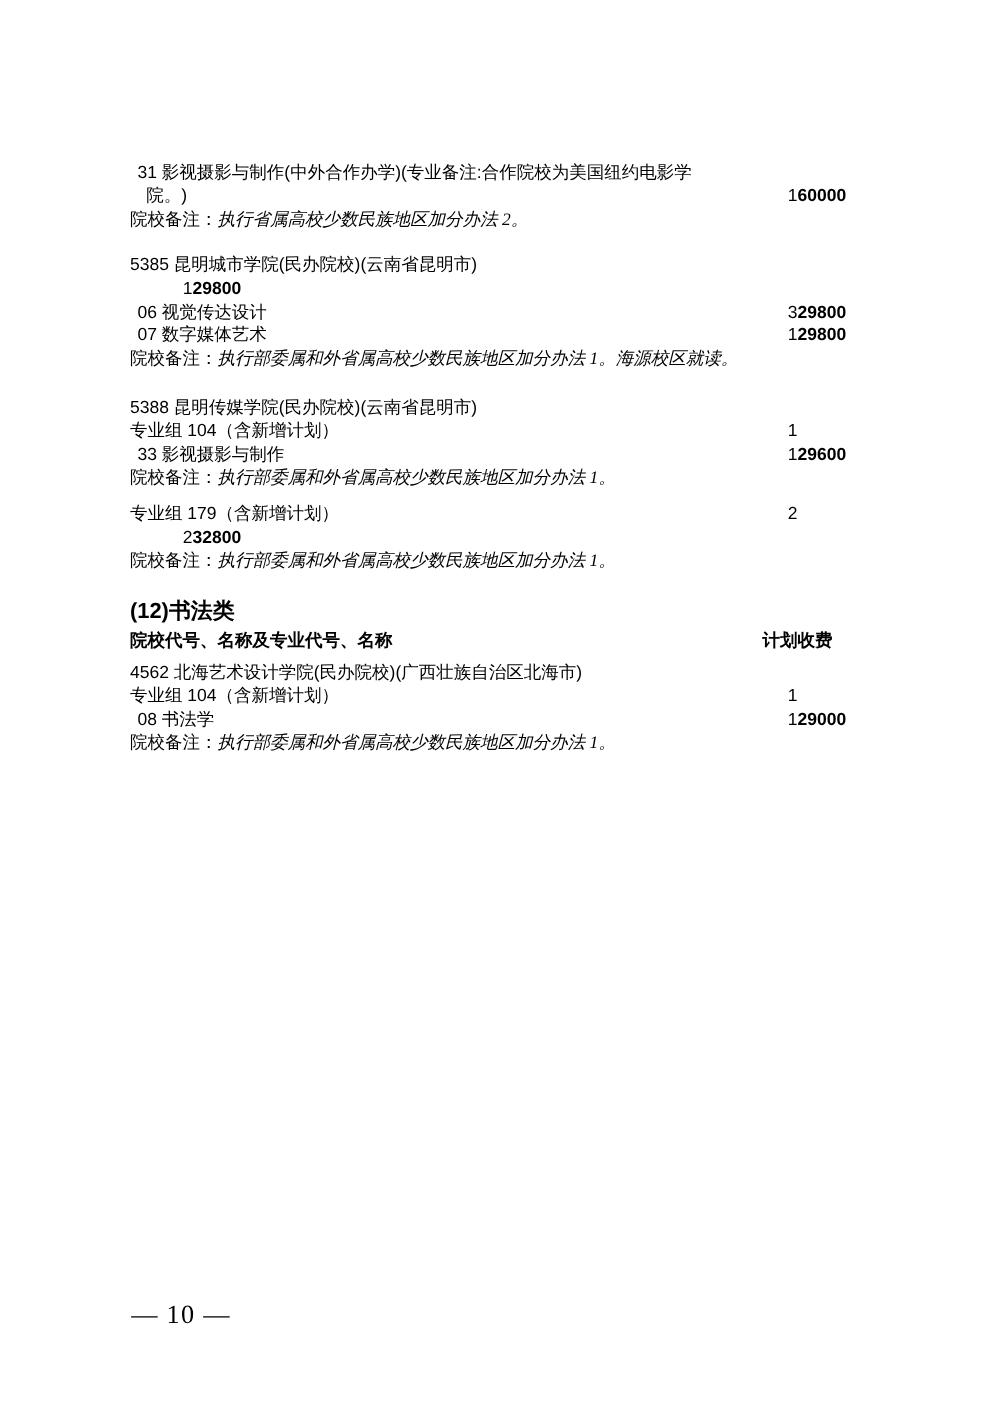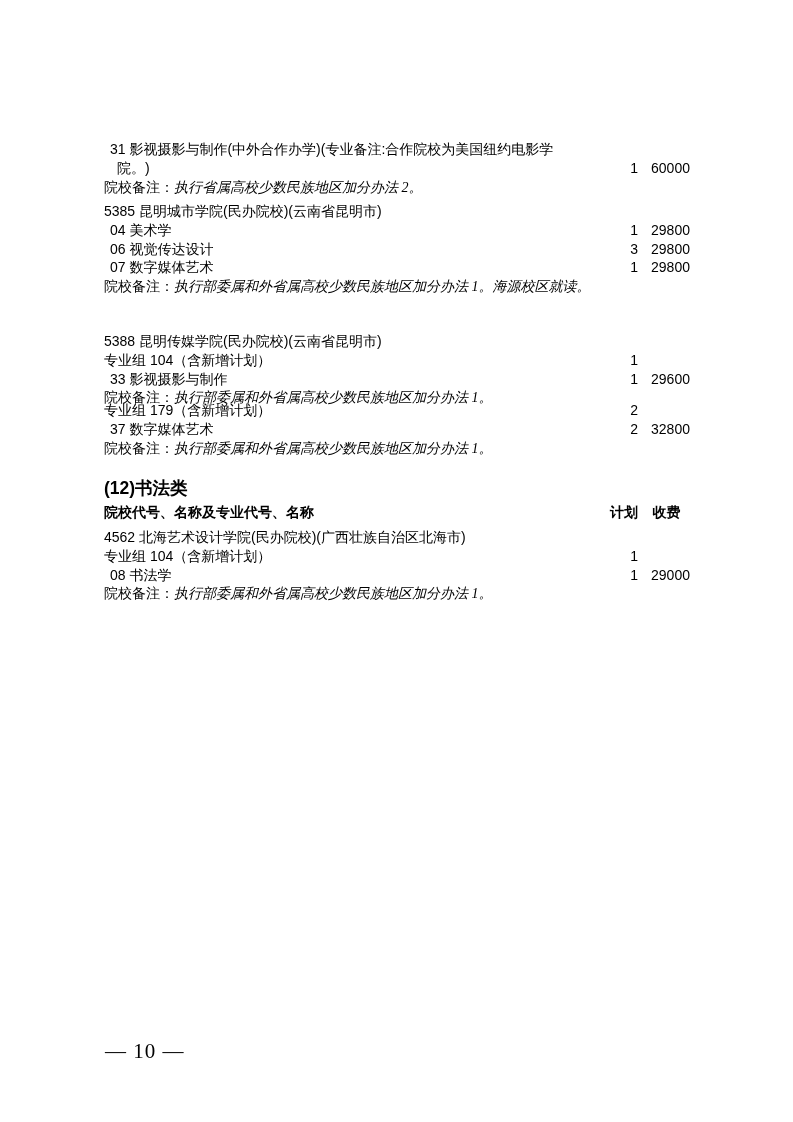--- a/index.html
+++ b/index.html
@@ -41,21 +41,22 @@
     text-indent: -7px;
   }
   .plan-cell {
     flex: 0 0 50px;
     width: 50px;
     text-align: right;
   }
   .fee-cell {
     flex: 0 0 65px;
     width: 65px;
-    text-align: center;
+    text-align: left;
+    font-weight: bold;
   }
   .remark-label { font-style: normal; }
   .remark-text {
     font-family: "Liberation Serif", serif;
     font-style: italic;
     text-align: right;
   }
   .section-heading {
     font-weight: bold;
     font-size: 17.5px;
@@ -71,70 +72,68 @@
     font-size: 21px;
     line-height: 19px;
     letter-spacing: 1px;
   }
 </style>
 </head>
 <body>
 
 <div class="page">
   <div class="content" id="content">
-      <div class="block" style="top: 140px;">
+      <div class="block" style="top: 128px;">
         <div class="row flexrow">
           <div class="name major-name">31 影视摄影与制作(中外合作办学)(专业备注:合作院校为美国纽约电影学
 院。)</div>
           <div class="plan-cell">1</div>
           <div class="fee-cell">60000</div>
         </div>
         <div class="row"><span class="remark-label">院校备注：</span><span class="remark-text">执行省属高校少数民族地区加分办法 2。</span></div>
       </div>
       <div class="block" style="top: 202px;">
         <div class="row">5385 昆明城市学院(民办院校)(云南省昆明市)</div>
         <div class="row flexrow">
-          <div class="name major-name">04 美术学</div>
           <div class="plan-cell">1</div>
           <div class="fee-cell">29800</div>
         </div>
         <div class="row flexrow">
           <div class="name major-name">06 视觉传达设计</div>
           <div class="plan-cell">3</div>
           <div class="fee-cell">29800</div>
         </div>
         <div class="row flexrow">
           <div class="name major-name">07 数字媒体艺术</div>
           <div class="plan-cell">1</div>
           <div class="fee-cell">29800</div>
         </div>
         <div class="row"><span class="remark-label">院校备注：</span><span class="remark-text">执行部委属和外省属高校少数民族地区加分办法 1。海源校区就读。</span></div>
       </div>
-      <div class="block" style="top: 316px; margin-top: 16px;">
+      <div class="block" style="top: 316px;">
         <div class="row">5388 昆明传媒学院(民办院校)(云南省昆明市)</div>
         <div class="row flexrow">
           <div class="name">专业组 104（含新增计划）</div>
           <div class="plan-cell">1</div>
           <div class="fee-cell"></div>
         </div>
         <div class="row flexrow">
           <div class="name major-name">33 影视摄影与制作</div>
           <div class="plan-cell">1</div>
           <div class="fee-cell">29600</div>
         </div>
         <div class="row"><span class="remark-label">院校备注：</span><span class="remark-text">执行部委属和外省属高校少数民族地区加分办法 1。</span></div>
       </div>
       <div class="block" style="top: 401px;">
         <div class="row flexrow">
           <div class="name">专业组 179（含新增计划）</div>
           <div class="plan-cell">2</div>
           <div class="fee-cell"></div>
         </div>
         <div class="row flexrow">
-          <div class="name major-name">37 数字媒体艺术</div>
           <div class="plan-cell">2</div>
           <div class="fee-cell">32800</div>
         </div>
         <div class="row"><span class="remark-label">院校备注：</span><span class="remark-text">执行部委属和外省属高校少数民族地区加分办法 1。</span></div>
       </div>
       <div class="block" style="top: 477px;">
         <div class="row section-heading">(12)书法类</div>
       </div>
       <div class="block" style="top: 503px;">
         <div class="row flexrow column-header">

